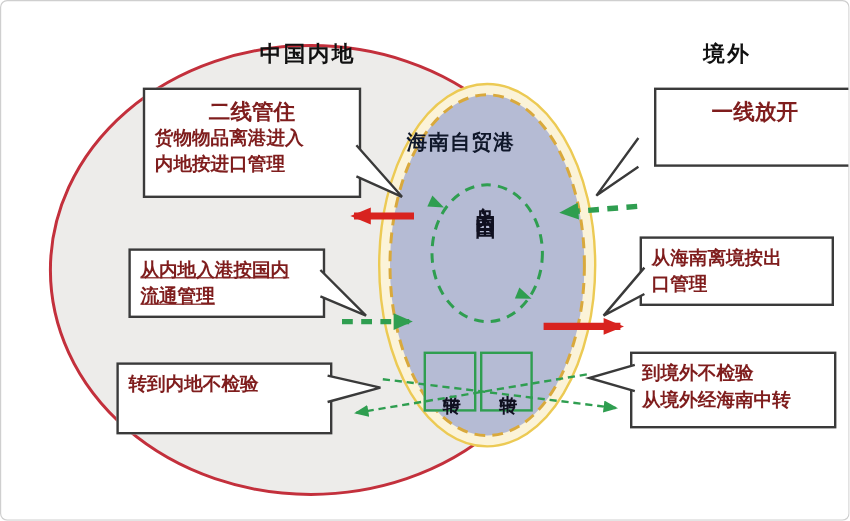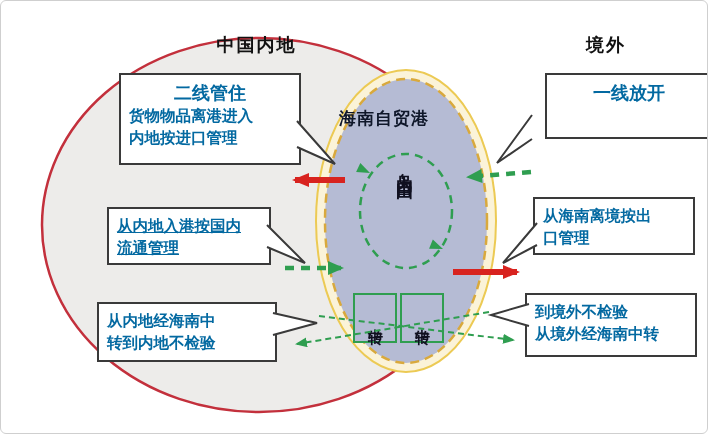--- a/index.html
+++ b/index.html
@@ -27,21 +27,21 @@
     position:absolute;width:40px;height:46px;
     background:#b5bbd4;border:2px solid #2f9e50;
     display:flex;align-items:center;justify-content:center;
   }
   .transit-box span{
     writing-mode:vertical-rl;text-orientation:upright;
     font-size:15px;font-weight:700;color:#101020;letter-spacing:1px;
   }
   .callout{
     position:absolute;background:#ffffff;border:2px solid #3a3a3a;
-    padding:6px 8px;box-sizing:border-box;color:#0369a1;
+    padding:6px 8px;box-sizing:border-box;color:#7f1d1d;
   }
   .callout-title{
     font-size:18px;font-weight:700;text-align:center;line-height:24px;
   }
   .callout-line{
     font-size:15.5px;font-weight:700;line-height:22px;text-align:left;
     white-space:nowrap;
   }
 </style>
 </head>
@@ -98,21 +98,20 @@
     <div class="callout-line">货物物品离港进入</div>
     <div class="callout-line">内地按进口管理</div>
   </div>
 
   <div class="callout" style="left:106px;top:206px;width:164px;height:58px;text-decoration:underline;">
     <div class="callout-line">从内地入港按国内</div>
     <div class="callout-line">流通管理</div>
   </div>
 
   <div class="callout" style="left:96px;top:301px;width:180px;height:60px;">
-    <div class="callout-line">从内地经海南中</div>
     <div class="callout-line">转到内地不检验</div>
   </div>
 
   <div class="callout" style="left:544px;top:72px;width:168px;height:66px;">
     <div class="callout-title">一线放开</div>
   </div>
 
   <div class="callout" style="left:532px;top:196px;width:162px;height:58px;">
     <div class="callout-line">从海南离境按出</div>
     <div class="callout-line">口管理</div>

